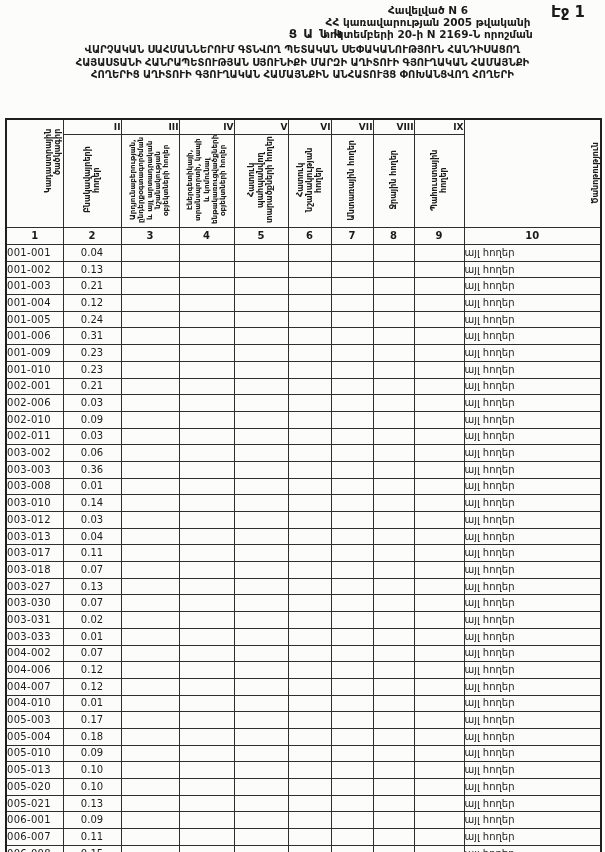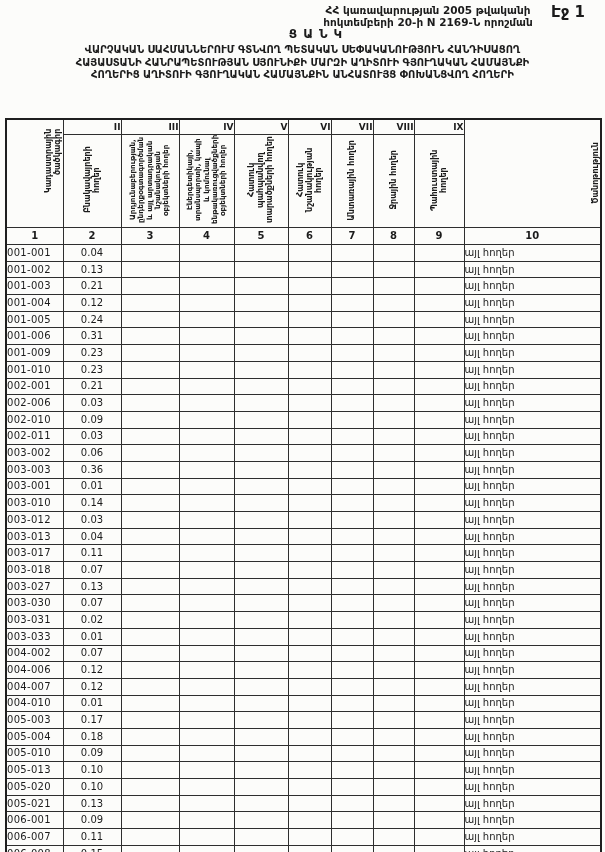--- a/index.html
+++ b/index.html
@@ -42,20 +42,21 @@
   td.note-cell{text-align:left;padding-left:5px;font-size:9.5px;}
 </style>
 </head>
 <body>
 
 <div class="page">
 
   <div class="page-num">Էջ 1</div>
 
   <div class="annex">
+    <div>Հավելված N 6</div>
     <div>ՀՀ կառավարության 2005 թվականի</div>
     <div>հոկտեմբերի 20-ի N 2169-Ն որոշման</div>
   </div>
 
   <div class="list-label">ՑԱՆԿ</div>
 
   <div class="doc-title">
     <div>ՎԱՐՉԱԿԱՆ ՍԱՀՄԱՆՆԵՐՈՒՄ ԳՏՆՎՈՂ ՊԵՏԱԿԱՆ ՍԵՓԱԿԱՆՈՒԹՅՈՒՆ ՀԱՆԴԻՍԱՑՈՂ</div>
     <div>ՀԱՅԱՍՏԱՆԻ ՀԱՆՐԱՊԵՏՈՒԹՅԱՆ ՍՅՈՒՆԻՔԻ ՄԱՐԶԻ ԱՂԻՏՈՒԻ ԳՅՈՒՂԱԿԱՆ ՀԱՄԱՅՆՔԻ</div>
     <div>ՀՈՂԵՐԻՑ ԱՂԻՏՈՒԻ ԳՅՈՒՂԱԿԱՆ ՀԱՄԱՅՆՔԻՆ ԱՆՀԱՏՈՒՅՑ ՓՈԽԱՆՑՎՈՂ ՀՈՂԵՐԻ</div>
@@ -273,21 +274,21 @@
           <td></td>
           <td></td>
           <td></td>
           <td></td>
           <td></td>
           <td></td>
           <td></td>
           <td class="note-cell">այլ հողեր</td>
         </tr>
         <tr class="data-row">
-          <td class="code-cell">003-001</td>
+          <td class="code-cell">003-008</td>
           <td class="value-cell">0.01</td>
           <td></td>
           <td></td>
           <td></td>
           <td></td>
           <td></td>
           <td></td>
           <td></td>
           <td class="note-cell">այլ հողեր</td>
         </tr>

